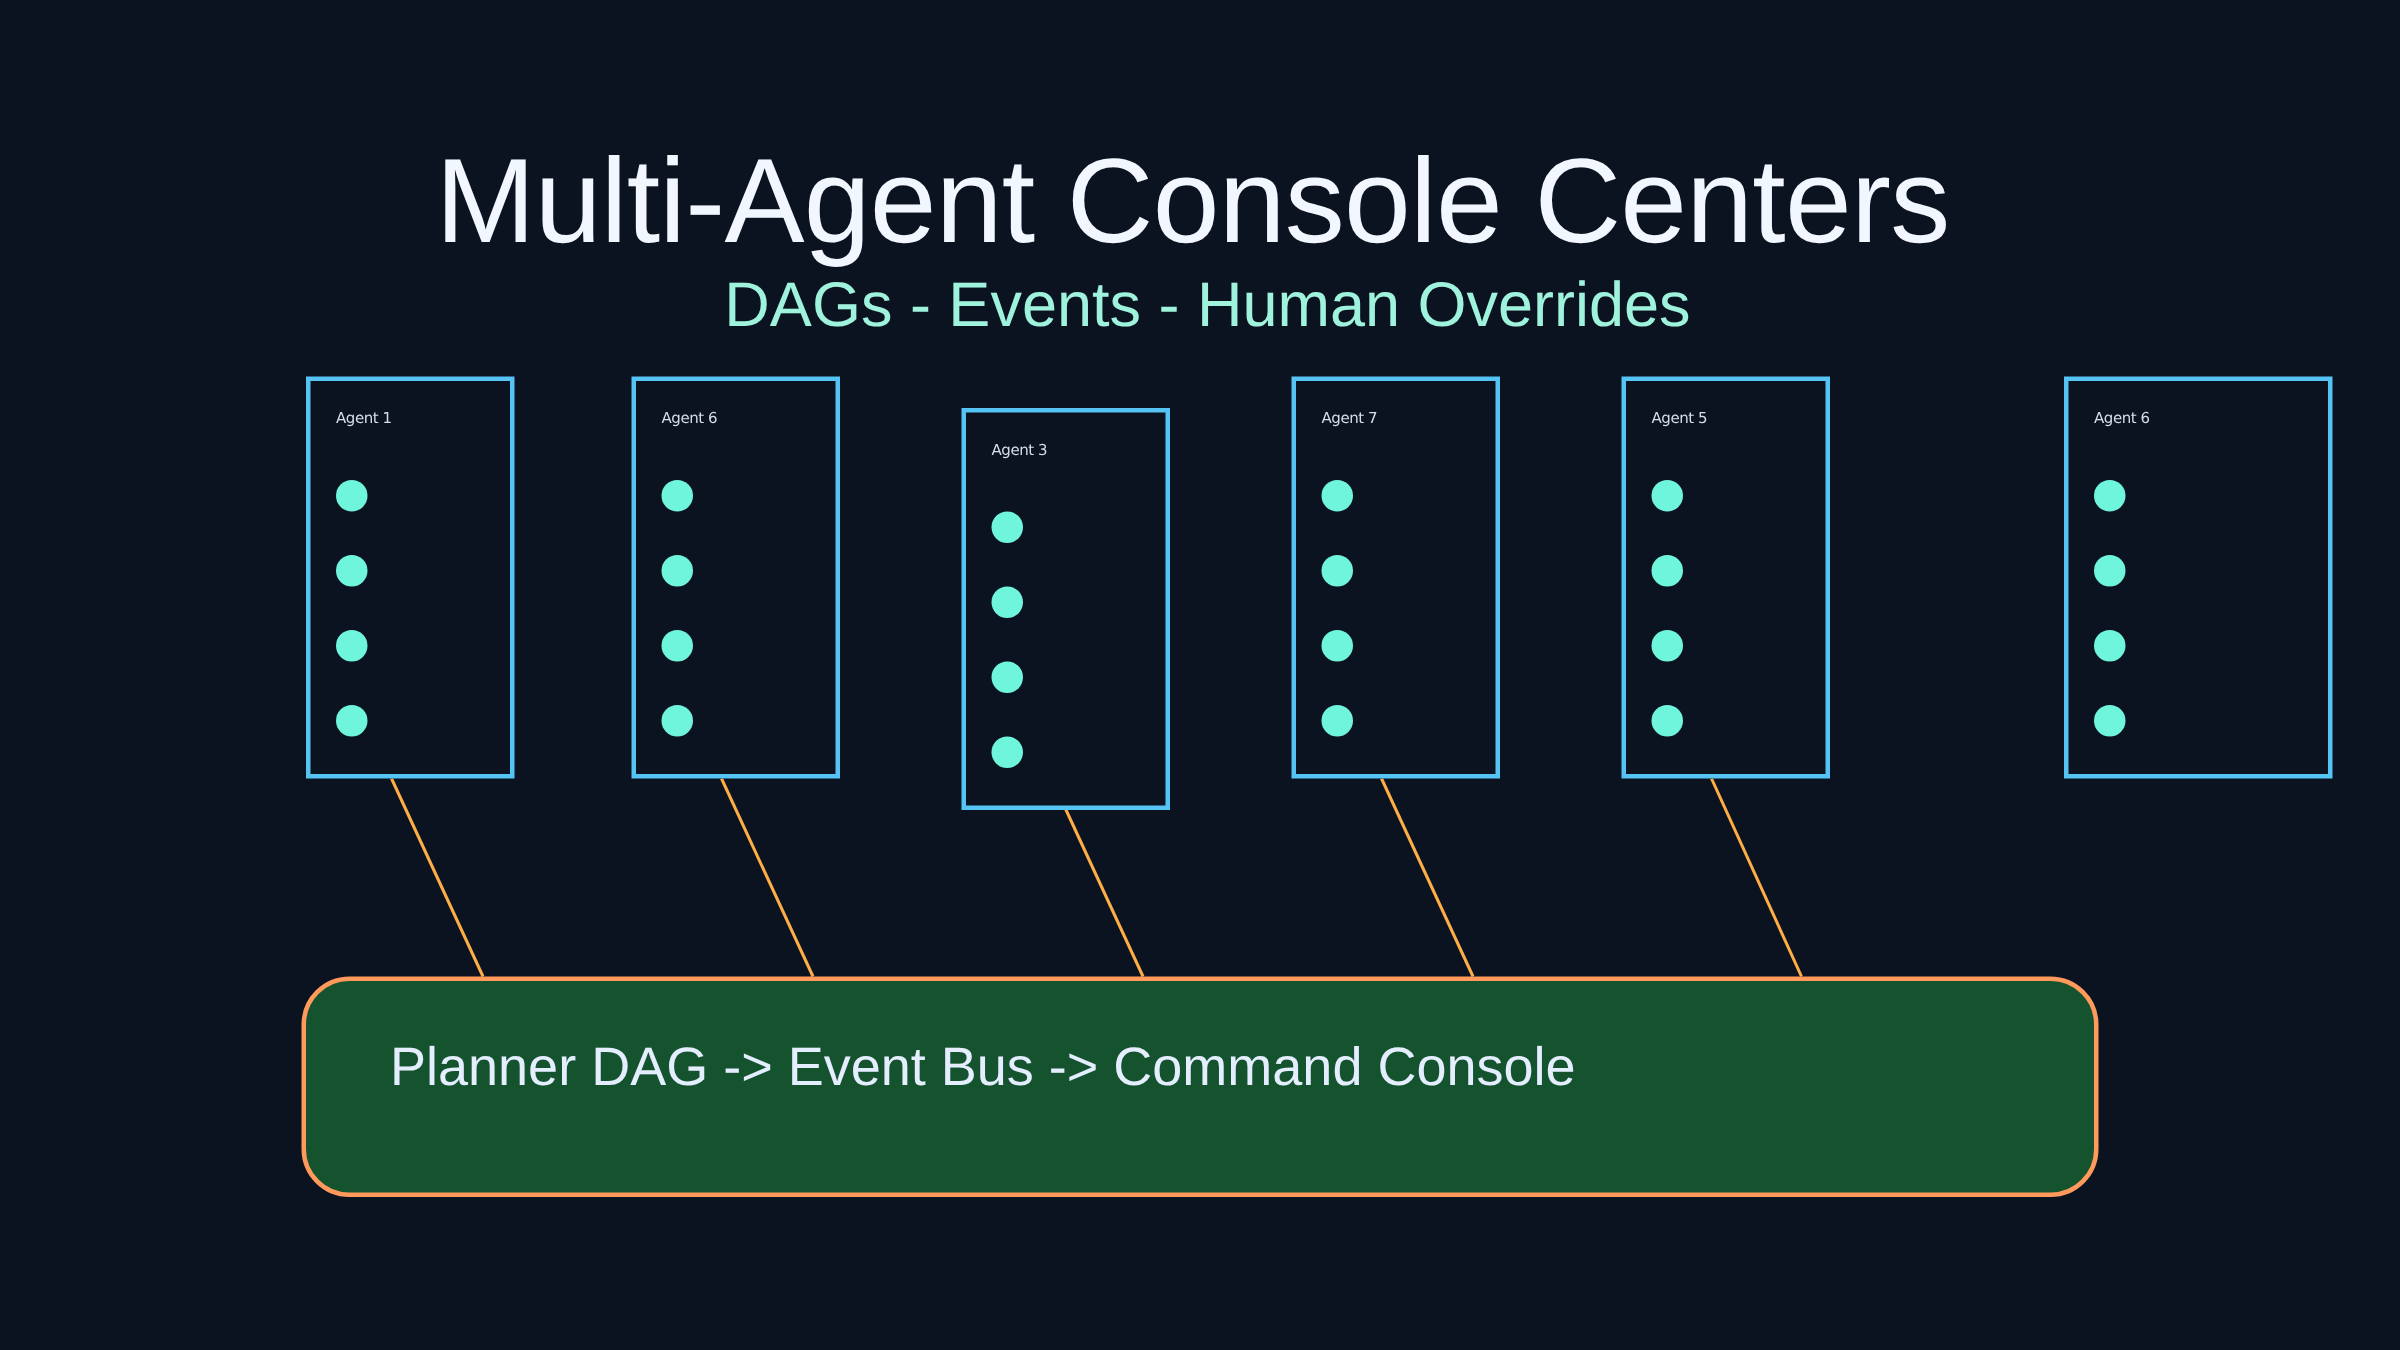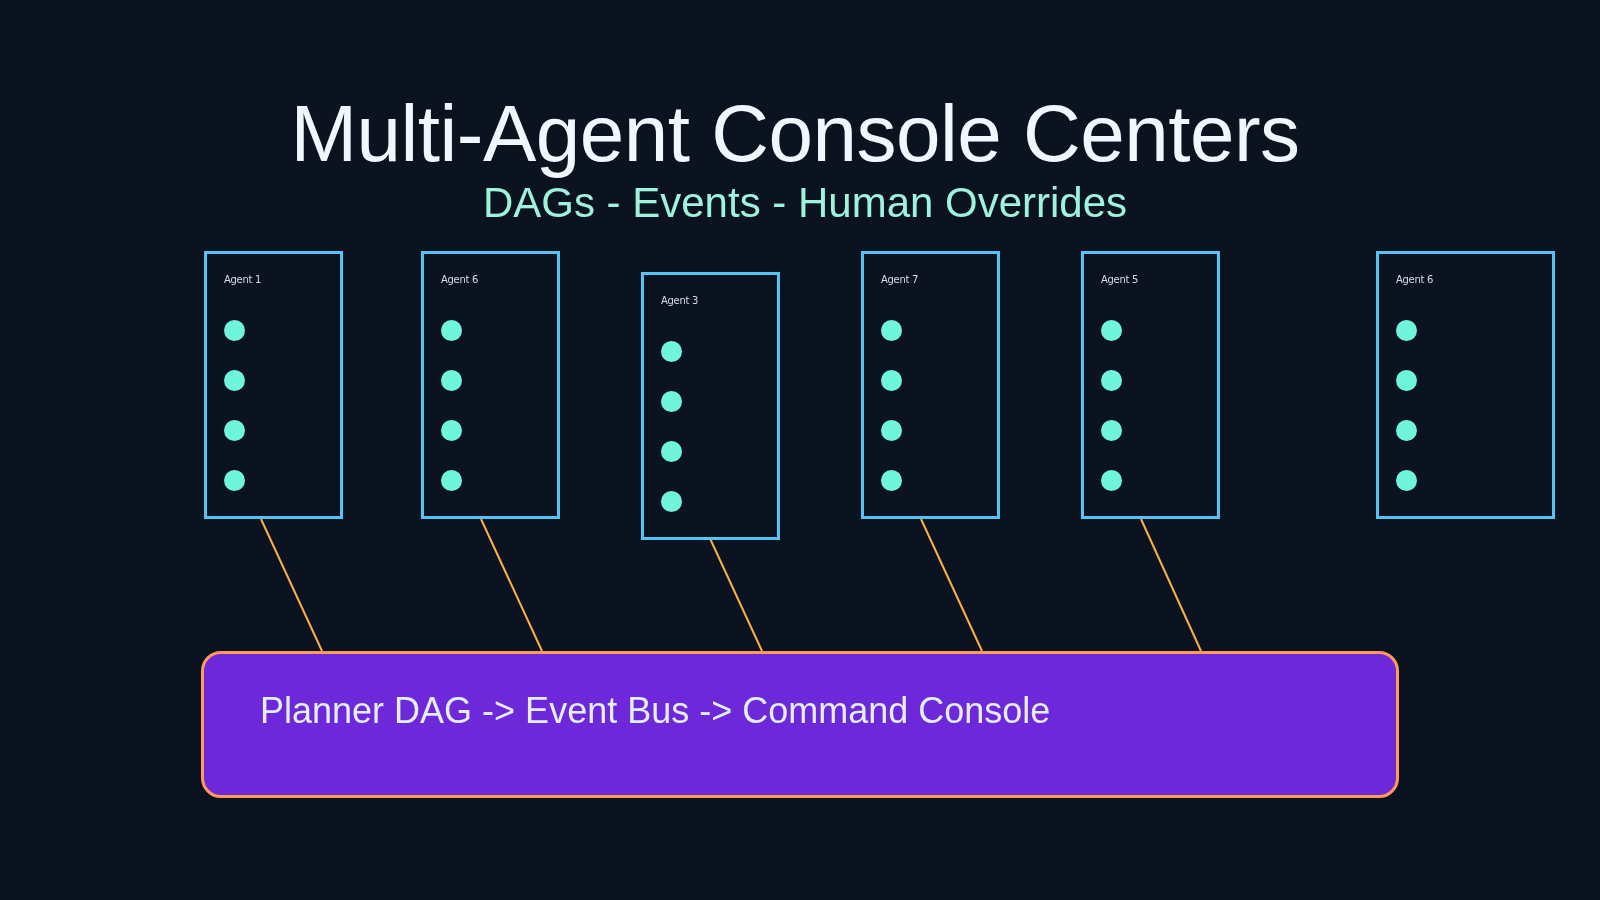--- a/index.html
+++ b/index.html
@@ -3,21 +3,21 @@
 <meta charset="utf-8">
 <style>
   html, body { margin:0; padding:0; }
   body { width:1600px; height:900px; background:#0c1320; position:relative; overflow:hidden; font-family:"Liberation Sans", sans-serif; }
   .title { position:absolute; left:0; width:1590px; top:88px; text-align:center; color:#f1f6ff; font-size:80px; line-height:92px; letter-spacing:-0.5px; }
   .subtitle { position:absolute; left:0; width:1610px; top:178px; text-align:center; color:#9ff3dd; font-size:42px; line-height:50px; }
   .agent { position:absolute; top:251px; width:133px; height:262px; border:3px solid #55c4f5; background:#0c1320; box-sizing:content-box; }
   .agent-label { position:absolute; left:17px; top:20px; color:#d6dde6; font-size:10px; font-family:"DejaVu Sans", sans-serif; letter-spacing:-0.3px; }
   .dot { position:absolute; left:17px; width:21px; height:21px; border-radius:50%; background:#6ff5dc; }
   svg.lines { position:absolute; left:0; top:0; width:1600px; height:900px; pointer-events:none; }
-  .bus { position:absolute; left:201px; top:651px; width:1192px; height:141px; border:3px solid #ff9a5c; border-radius:20px; background:#6d28d9; }
+  .bus { position:absolute; left:201px; top:651px; width:1192px; height:141px; border:3px solid #ff9a5c; border-radius:32px; background:#14532d; }
   .bus-text { position:absolute; left:56px; top:36px; color:#e4eeff; font-size:36px; line-height:42px; }
 </style>
 </head>
 <body>
 
 <div class="title">Multi-Agent Console Centers</div>
 <div class="subtitle">DAGs - Events - Human Overrides</div>
 
 <svg class="lines" viewBox="0 0 1600 900">
   <line x1="261" y1="519" x2="322" y2="651" stroke="#ffae45" stroke-width="2"></line>

